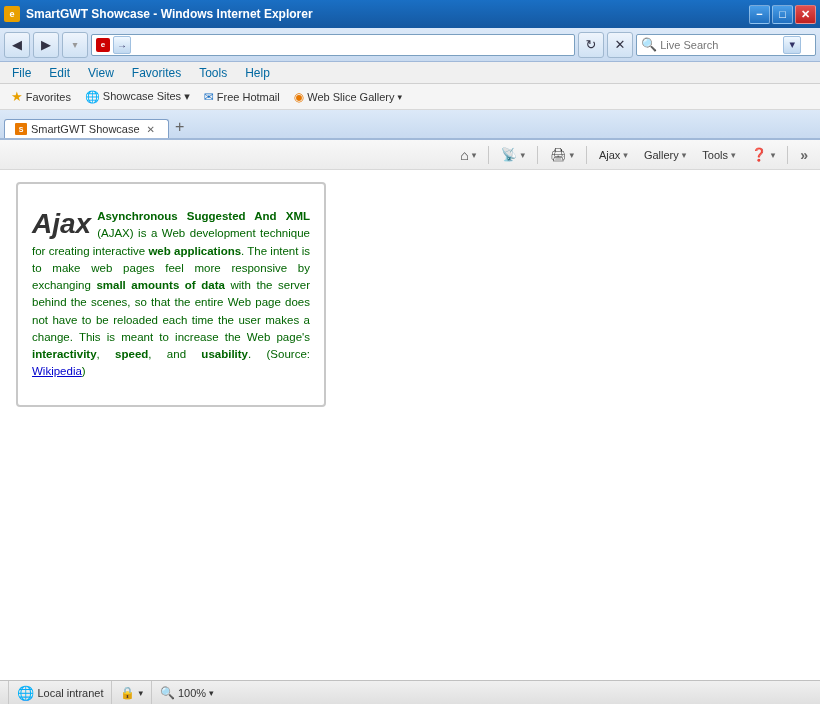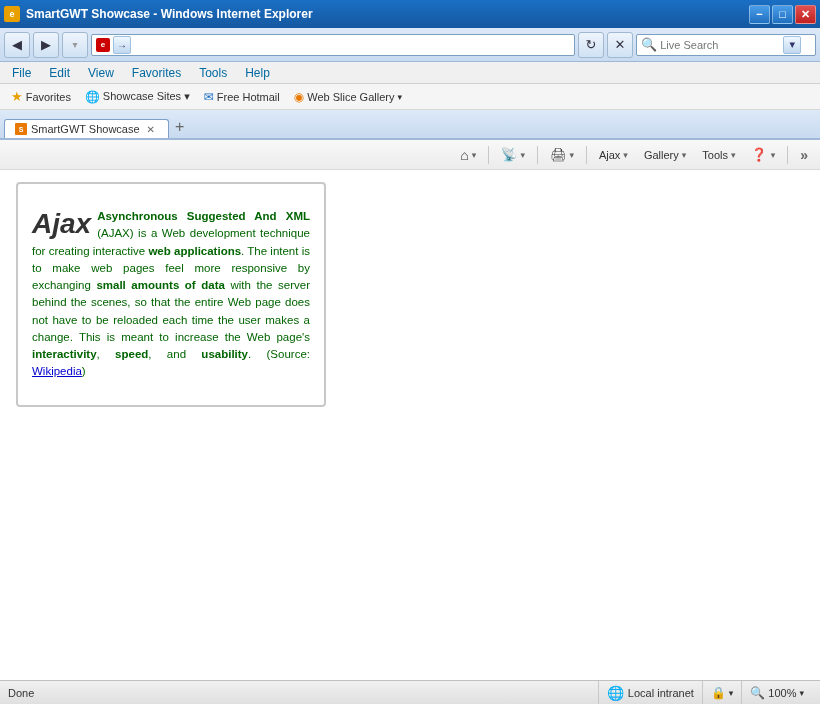--- a/index.html
+++ b/index.html
@@ -373,21 +373,20 @@
   <div id="ajax-box">
     <span class="ajax-title">Ajax</span>
     <span style="color:#006400;">
       <strong>Asynchronous Suggested And XML</strong>
       (AJAX) is a Web development technique for creating interactive <strong>web applications</strong>. The intent is to make web pages feel more responsive by exchanging <strong>small amounts of data</strong> with the server behind the scenes, so that the entire Web page does not have to be reloaded each time the user makes a change. This is meant to increase the Web page's <strong>interactivity</strong>, <strong>speed</strong>, and <strong>usability</strong>. (Source: <a href="#" style="color:#0000cc;">Wikipedia</a>)
     </span>
   </div>
 </div>
 
 <div id="status-bar">
-  <span id="status-text">Done</span>
   <div class="status-section">
     <span class="status-globe">🌐</span>
     <span>Local intranet</span>
   </div>
   <div class="status-section">
     <span class="status-lock">🔒</span>
     <span style="font-size:9px;">▾</span>
   </div>
   <div class="status-section">
     <span style="font-size:12px;">🔍</span>

